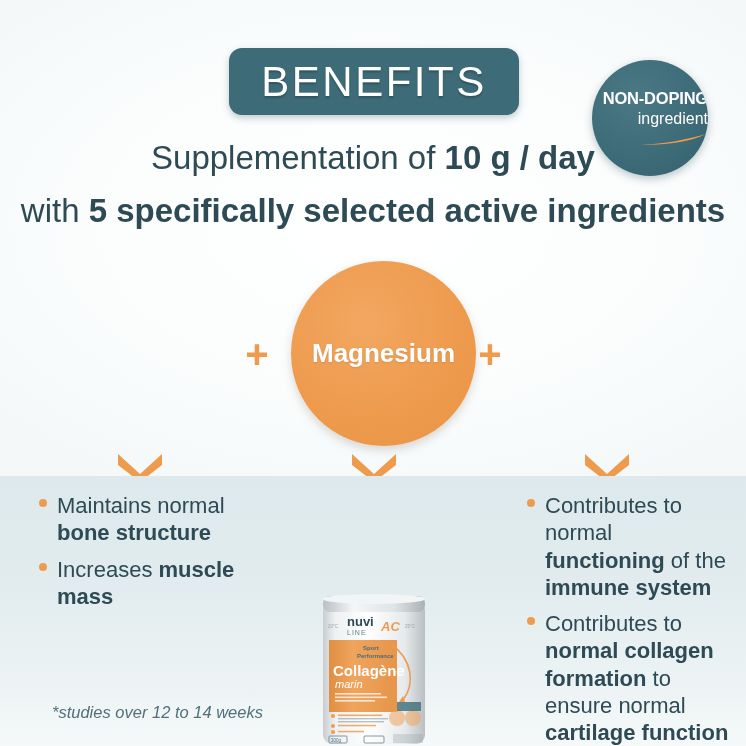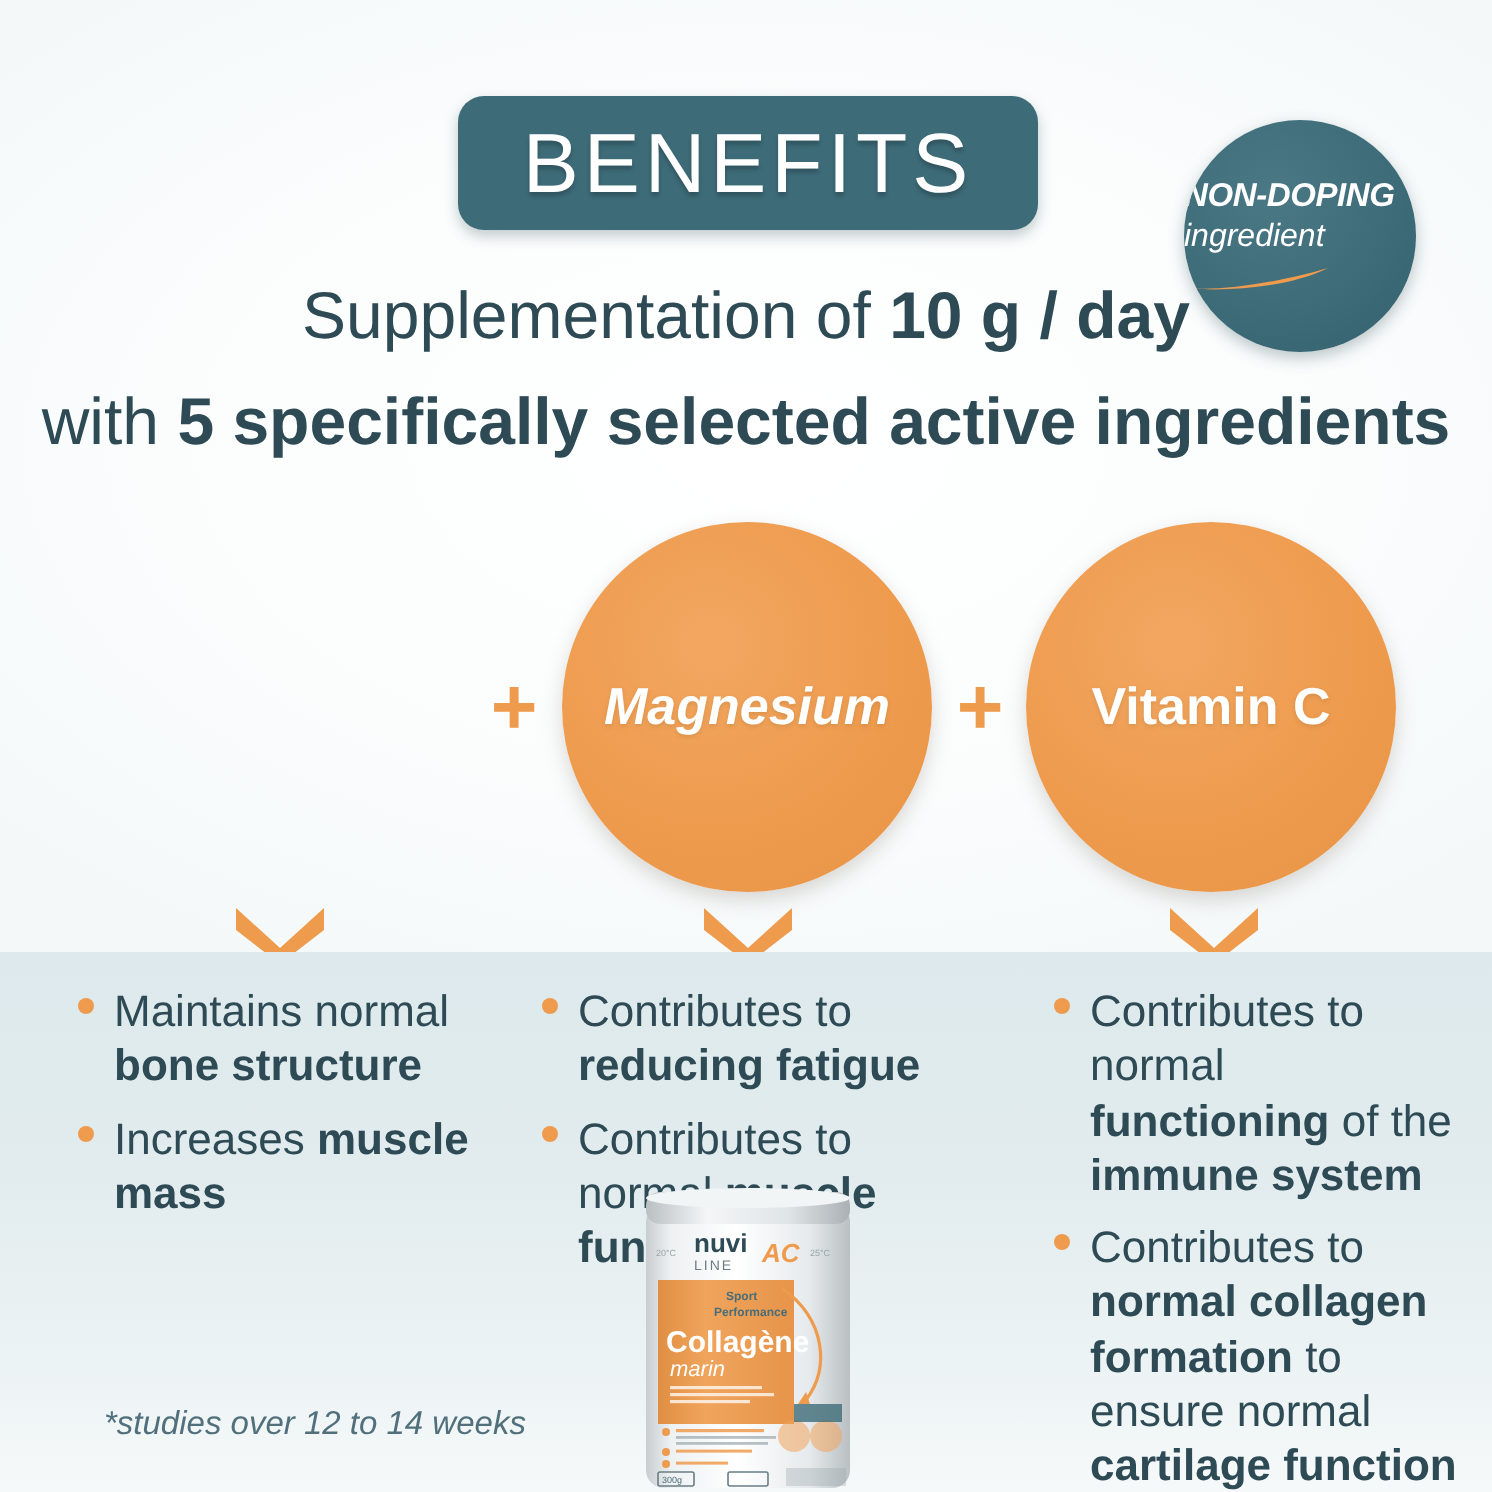--- a/index.html
+++ b/index.html
@@ -50,24 +50,23 @@
     position: absolute;
     left: 592px;
     top: 60px;
     width: 116px;
     height: 116px;
     border-radius: 50%;
     background: radial-gradient(circle at 38% 32%, #4a7885 0%, #3d6b78 58%, #35606d 100%);
     box-shadow: 0 3px 8px rgba(40,70,80,0.30);
     display: flex;
     flex-direction: column;
-    align-items: flex-start;
+    align-items: flex-end;
     justify-content: center;
     overflow: hidden;
-    font-style: italic;
   }
   #badge .b1 {
     color: #ffffff;
     font-size: 16.5px;
     font-weight: bold;
     letter-spacing: -0.2px;
     line-height: 1.05;
   }
   #badge .b2 {
     color: #ffffff;
@@ -113,21 +112,21 @@
   }
   .circle .ctxt {
     color: #ffffff;
     font-weight: bold;
     font-size: 26px;
     line-height: 1.16;
     padding: 0 8px;
     text-shadow: 0 1px 2px rgba(160,110,50,0.30);
   }
   #circle-1 { left: 48px; }
-  #circle-2 { left: 281px; font-style: italic; }
+  #circle-2 { left: 291px; }
   #circle-3 { left: 513px; }
 
   .plus {
     position: absolute;
     top: 338px;
     width: 34px;
     height: 34px;
     color: #ee9b4e;
     font-size: 40px;
     font-weight: bold;
@@ -229,45 +228,38 @@
     <span>with </span><b>5 specifically selected active ingredients</b>
   </div>
 
   <div class="plus" id="plus-1">+</div>
 
   <div class="circle" id="circle-2">
     <span class="ctxt">Magnesium</span>
   </div>
   <div class="plus" id="plus-2">+</div>
 
-  <div class="circle" id="circle-3">
-    <span class="ctxt">Vitamin C</span>
-  </div>
 
   <svg class="chev" id="chev-1" viewBox="0 0 50 30">
     <path d="M3 2 L25 22 L47 2 L47 13 L25 30 L3 13 Z" fill="#ee9b4e"></path>
   </svg>
   <svg class="chev" id="chev-2" viewBox="0 0 50 30">
     <path d="M3 2 L25 22 L47 2 L47 13 L25 30 L3 13 Z" fill="#ee9b4e"></path>
   </svg>
   <svg class="chev" id="chev-3" viewBox="0 0 50 30">
     <path d="M3 2 L25 22 L47 2 L47 13 L25 30 L3 13 Z" fill="#ee9b4e"></path>
   </svg>
 
   <div id="panel"></div>
 
   <div class="col" id="col-1">
     <div class="bullet"><span>Maintains normal </span><b>bone structure</b></div>
     <div class="bullet"><span>Increases </span><b>muscle mass</b></div>
   </div>
 
-  <div class="col" id="col-2">
-    <div class="bullet"><span>Contributes to </span><b>reducing fatigue</b></div>
-    <div class="bullet"><span>Contributes to normal </span><b>muscle function</b></div>
-  </div>
 
   <div class="col" id="col-3">
     <div class="bullet"><span>Contributes to normal </span><b>functioning</b><span> of the </span><b>immune system</b></div>
     <div class="bullet"><span>Contributes to </span><b>normal collagen formation</b><span> to ensure normal </span><b>cartilage function</b></div>
   </div>
 
   <div id="footnote">*studies over 12 to 14 weeks</div>
 
   <svg id="can" viewBox="0 0 110 154">
     <defs>

